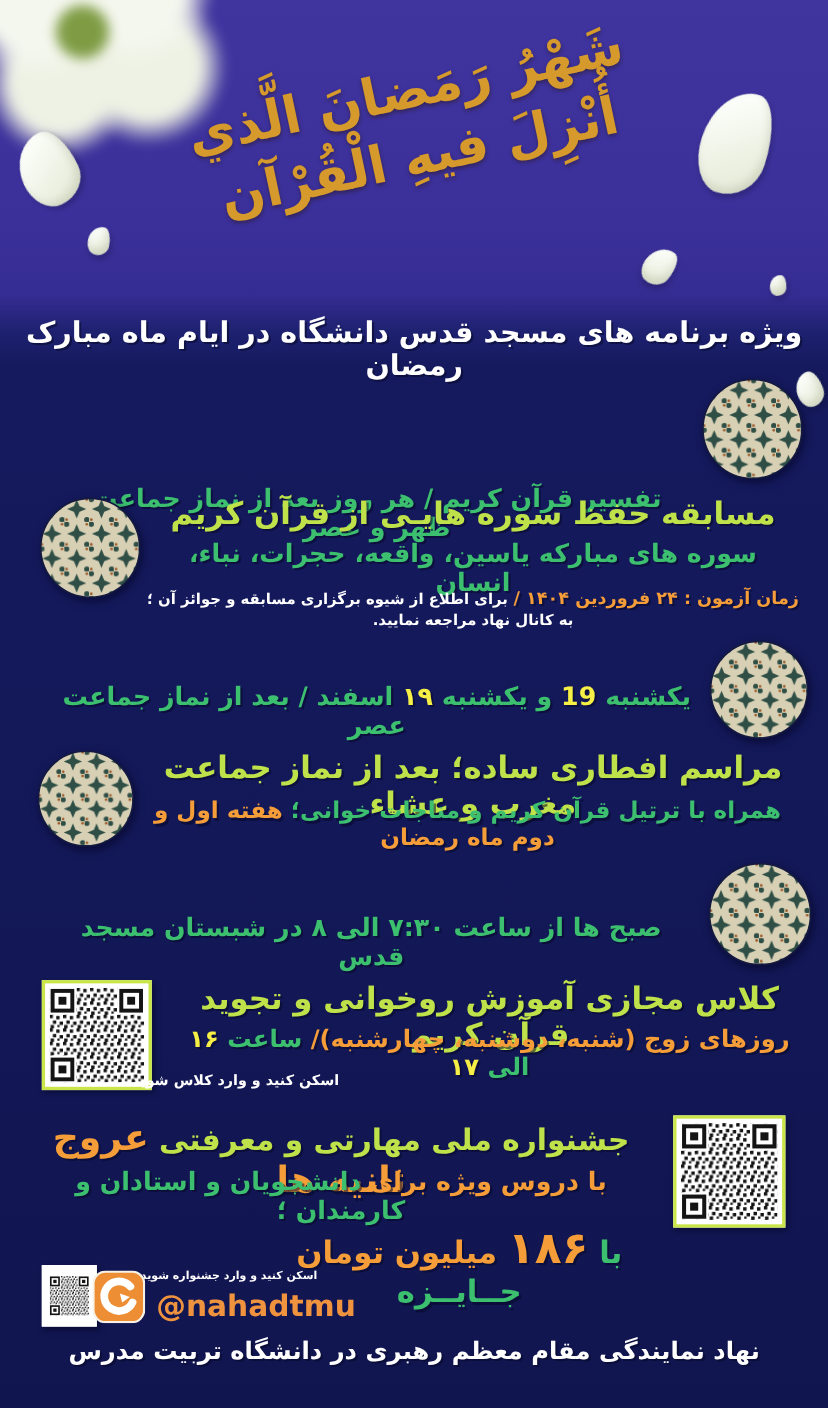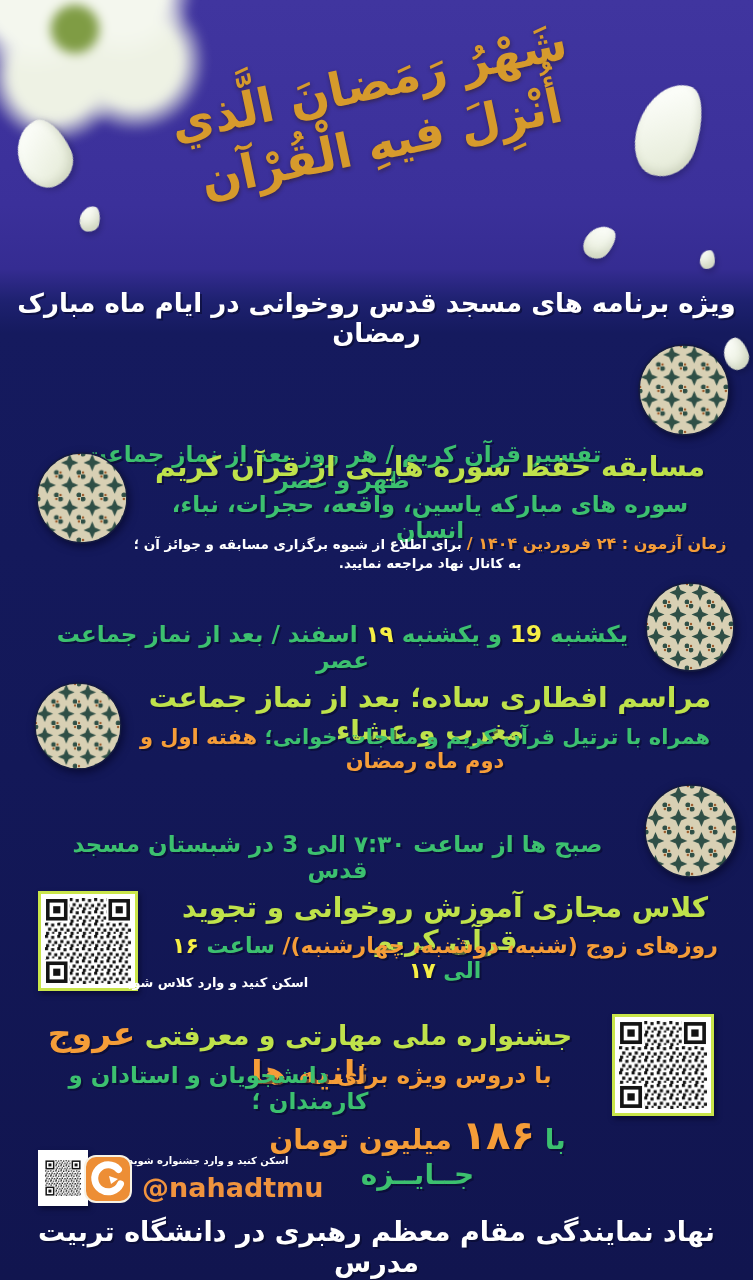--- a/index.html
+++ b/index.html
@@ -57,21 +57,21 @@
   .qr.green-frame{border:3px solid #c9e54a;}
   .qr.white-frame{border:3px solid #ffffff;}
   .qr svg{display:block;width:100%;height:100%;}
   
   .title{font-size:28px;font-weight:bold;}
   .sub{font-size:23px;font-weight:bold;}
   .note-sm{font-size:13px;font-weight:bold;white-space:nowrap;}
   .fest-orange{font-size:33px;}
   .prize-big{font-size:40px;}
   .handle{font-size:27px;font-weight:bold;color:#f0933e;direction:ltr;margin-top:12px;}
-  .footer-line{left:0;top:1216px;width:753px;font-size:27px;}
+  .footer-line{left:0;top:1216px;width:753px;font-size:22px;}
 </style>
 </head>
 <body>
 
 <svg width="0" height="0" style="position:absolute" aria-hidden="true">
   <defs>
     <pattern id="medpat" width="22" height="22" patternUnits="userSpaceOnUse">
       <rect width="22" height="22" fill="#d8d0b4"></rect>
       <path d="M11 2 L13.5 8 L19.5 10.5 L13.5 13 L11 19 L8.5 13 L2.5 10.5 L8.5 8 Z" fill="#2f4f46"></path>
       <circle cx="2" cy="2" r="2.4" fill="#2f4f46"></circle>
@@ -114,21 +114,21 @@
   <div class="abs flower"></div>
   <div class="abs petal" style="left:18px;top:120px;width:52px;height:68px;transform:rotate(-25deg);"></div>
   <div class="abs petal" style="left:638px;top:82px;width:62px;height:96px;transform:rotate(18deg);"></div>
   <div class="abs petal" style="left:586px;top:224px;width:27px;height:36px;transform:rotate(40deg);"></div>
   <div class="abs petal" style="left:700px;top:250px;width:15px;height:19px;transform:rotate(5deg);"></div>
   <div class="abs petal" style="left:80px;top:206px;width:20px;height:26px;transform:rotate(12deg);"></div>
   <div class="abs petal" style="left:724px;top:338px;width:24px;height:32px;transform:rotate(-18deg);"></div>
 
   <div class="abs rtl center calli-gold">شَهْرُ رَمَضانَ الَّذي أُنْزِلَ فيهِ الْقُرْآن</div>
 
-  <div class="abs rtl center banner bold t-white shadow">ویژه برنامه های مسجد قدس روخوانی در ایام ماه مبارک رمضان</div>
+  <div class="abs rtl center banner bold t-white shadow">ویژه برنامه های مسجد قدس دانشگاه در ایام ماه مبارک رمضان</div>
 
   <svg class="abs medallion" style="left:638px;top:344px;width:92px;height:92px;" viewBox="0 0 90 90">
     <circle cx="45" cy="45" r="44" fill="url(#medpat)" stroke="#141a40" stroke-width="1.5"></circle>
   </svg>
   <div class="abs rtl center sub t-green shadow" style="left:55px;top:393px;width:575px;margin-top:48px;">تفسیر قرآن کریم / هر روز بعد از نماز جماعت ظهر و عصر</div>
 
   <svg class="abs medallion" style="left:36px;top:452px;width:92px;height:92px;" viewBox="0 0 90 90">
     <circle cx="45" cy="45" r="44" fill="url(#medpat)" stroke="#141a40" stroke-width="1.5"></circle>
   </svg>
   <div class="abs rtl center sub t-green shadow" style="left:140px;top:491px;width:580px;">سوره های مبارکه یاسین، واقعه، حجرات، نباء، انسان</div>
@@ -149,21 +149,21 @@
     <circle cx="45" cy="45" r="44" fill="url(#medpat)" stroke="#141a40" stroke-width="1.5"></circle>
   </svg>
   <div class="abs rtl center title t-yg shadow" style="left:130px;top:681px;width:600px;">مراسم افطاری ساده؛ بعد از نماز جماعت مغرب و عشاء</div>
   <div class="abs rtl center bold shadow" style="left:120px;top:725px;width:610px;font-size:21px;">
     <span class="t-green">همراه با ترتیل قرآن کریم و مناجات خوانی؛ </span><span class="t-orange">هفته اول و دوم ماه رمضان</span>
   </div>
 
   <svg class="abs medallion" style="left:644px;top:784px;width:94px;height:94px;" viewBox="0 0 90 90">
     <circle cx="45" cy="45" r="44" fill="url(#medpat)" stroke="#141a40" stroke-width="1.5"></circle>
   </svg>
-  <div class="abs rtl center sub t-green shadow" style="left:45px;top:831px;width:585px;">صبح ها از ساعت ۷:۳۰ الی 3 در شبستان مسجد قدس</div>
+  <div class="abs rtl center sub t-green shadow" style="left:45px;top:831px;width:585px;">صبح ها از ساعت ۷:۳۰ الی ۸ در شبستان مسجد قدس</div>
 
   <div class="abs qr green-frame" style="left:38px;top:891px;width:100px;height:100px;">
     <svg viewBox="0 0 84 84">
         <use href="#qr-sym"></use>
       </svg>
   </div>
   <div class="abs rtl center title t-yg shadow" style="left:150px;top:891px;width:590px;">کلاس مجازی آموزش روخوانی و تجوید قرآن کریم</div>
   <div class="abs rtl center bold shadow" style="left:150px;top:933px;width:590px;font-size:22px;">
     <span class="t-orange">روزهای زوج (شنبه، دوشنبه، چهارشنبه)/ </span><span class="t-green">ساعت </span><span class="t-yellow">۱۶</span><span class="t-green"> الی </span><span class="t-yellow">۱۷</span>
   </div>

